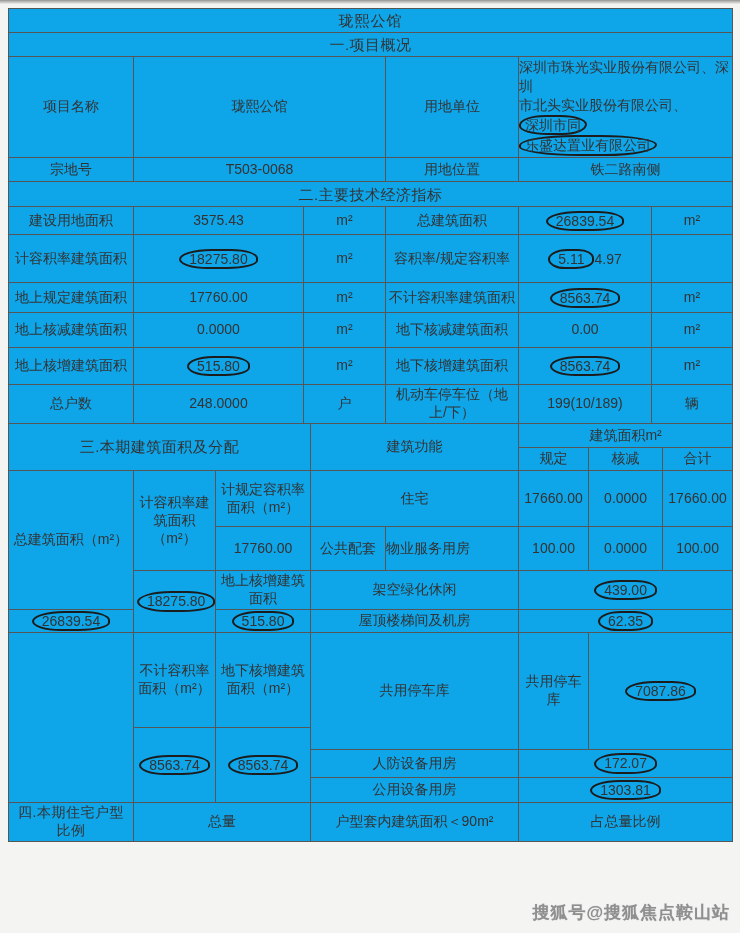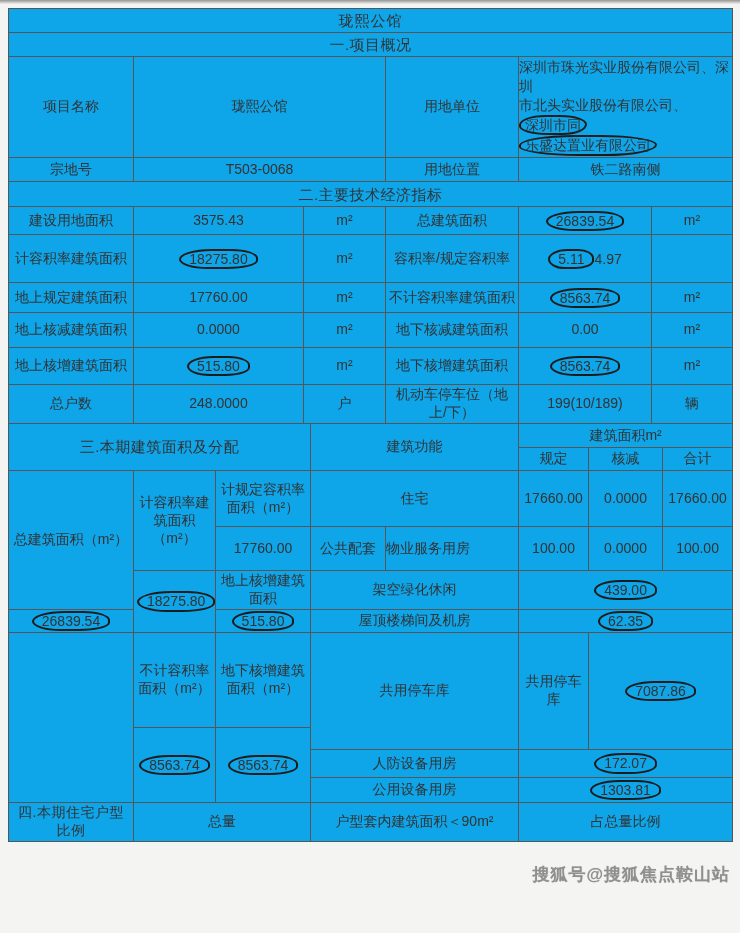--- a/index.html
+++ b/index.html
@@ -47,21 +47,21 @@
   .circ-sm {
     display:inline-block;
     border:2.2px solid #1c1c1c;
     border-radius:50% 50% 46% 54% / 62% 58% 66% 55%;
     padding:0 4px;
     line-height:1.2;
   }
   .lu { line-height:1.35; font-size:14px; }
   .watermark {
     position:absolute;
-    right:10px; top:863px;
+    right:10px; top:901px;
     font-size:17px;
     font-weight:bold;
     letter-spacing:1px;
     color:#8f8f8f;
     text-shadow:0 0 1px #c2c2c2;
   }
 </style>
 </head>
 <body>
 

